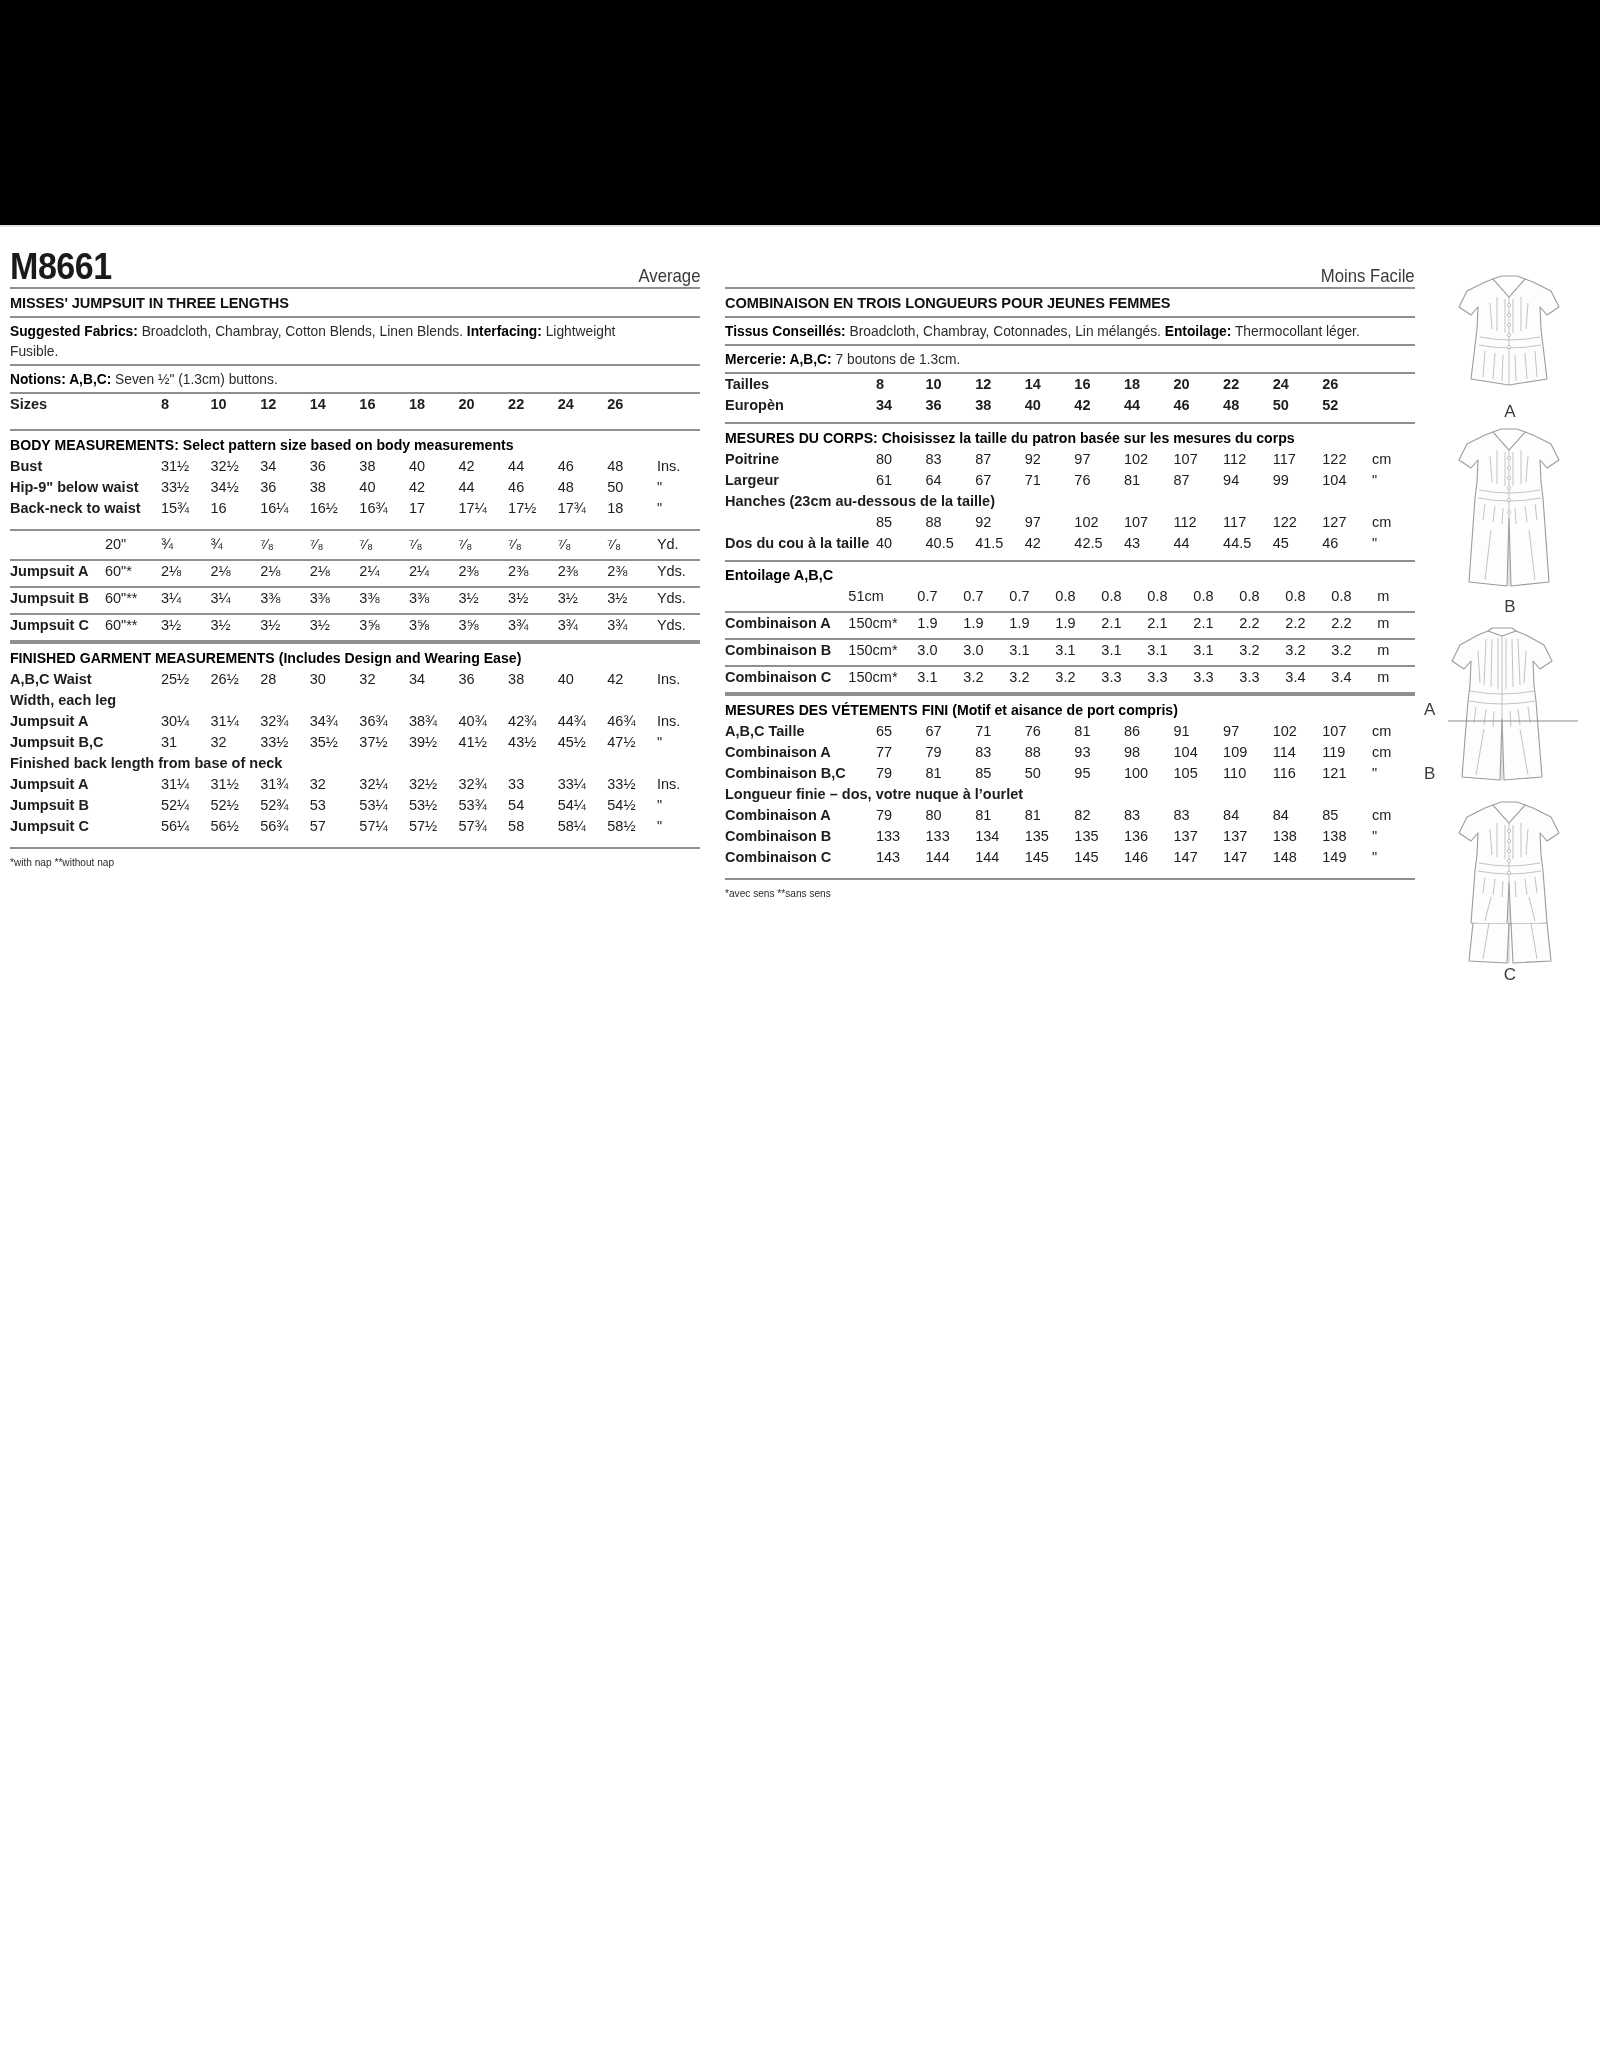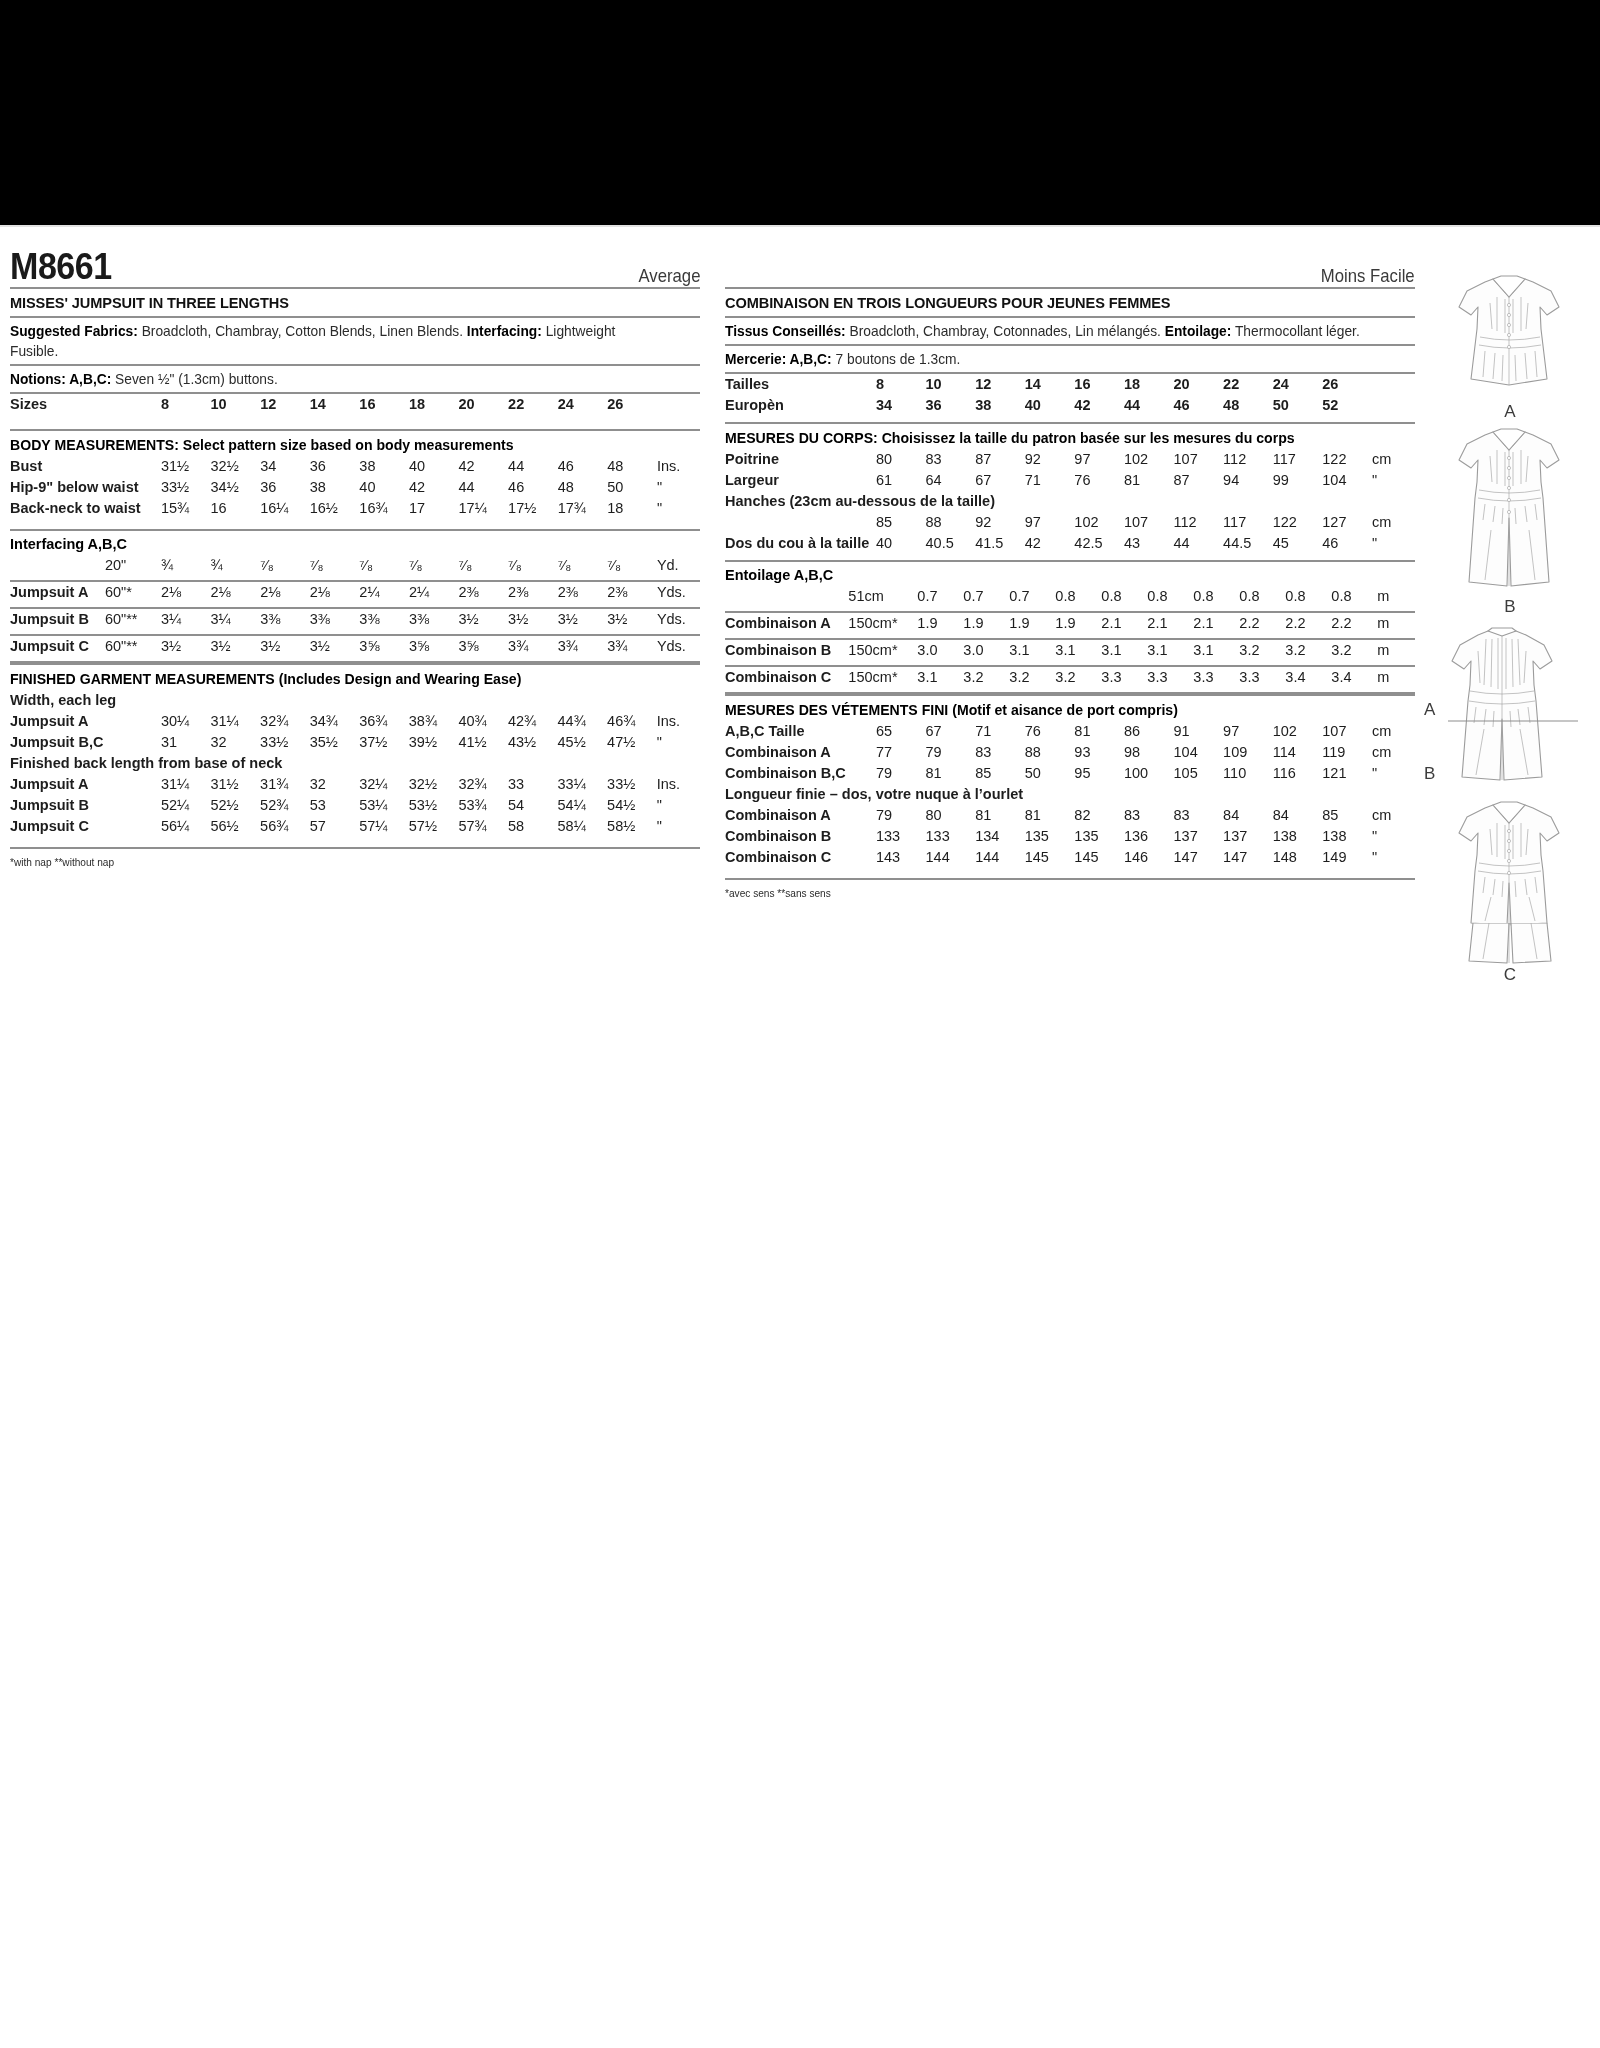--- a/index.html
+++ b/index.html
@@ -222,21 +222,20 @@
               <td class="val">18</td>
               <td class="unit">"</td>
             </tr>
           </tbody>
       </table>
 
       <div class="gap10"></div>
       <div class="rule"></div>
       <div class="gap3"></div>
 
-      <div class="subhead">Interfacing A,B,C</div>
 
       <table class="t">
         <colgroup>
           <col style="width:88px">
             <col style="width:52px">
             <col style="width:46px">
             <col style="width:46px">
           <col style="width:46px">
             <col style="width:46px">
             <col style="width:46px">
@@ -337,20 +336,34 @@
           <col style="width:46px">
             <col style="width:46px">
             <col style="width:46px">
             <col style="width:46px">
           <col style="width:46px">
             <col style="width:46px">
             <col style="width:46px">
             <col style="width:40px">
         </colgroup>
         <tbody id="en-finished-rows">
+            <tr>
+              <td class="lbl">A,B,C Waist</td>
+              <td class="val">25½</td>
+              <td class="val">26½</td>
+              <td class="val">28</td>
+              <td class="val">30</td>
+              <td class="val">32</td>
+              <td class="val">34</td>
+              <td class="val">36</td>
+              <td class="val">38</td>
+              <td class="val">40</td>
+              <td class="val">42</td>
+              <td class="unit">Ins.</td>
+            </tr>
             <tr>
               <td colspan="12" class="lbl">Width, each leg</td>
             </tr>
             <tr>
               <td class="lbl">Jumpsuit A</td>
               <td class="val">30¼</td>
               <td class="val">31¼</td>
               <td class="val">32¾</td>
               <td class="val">34¾</td>
               <td class="val">36¾</td>

